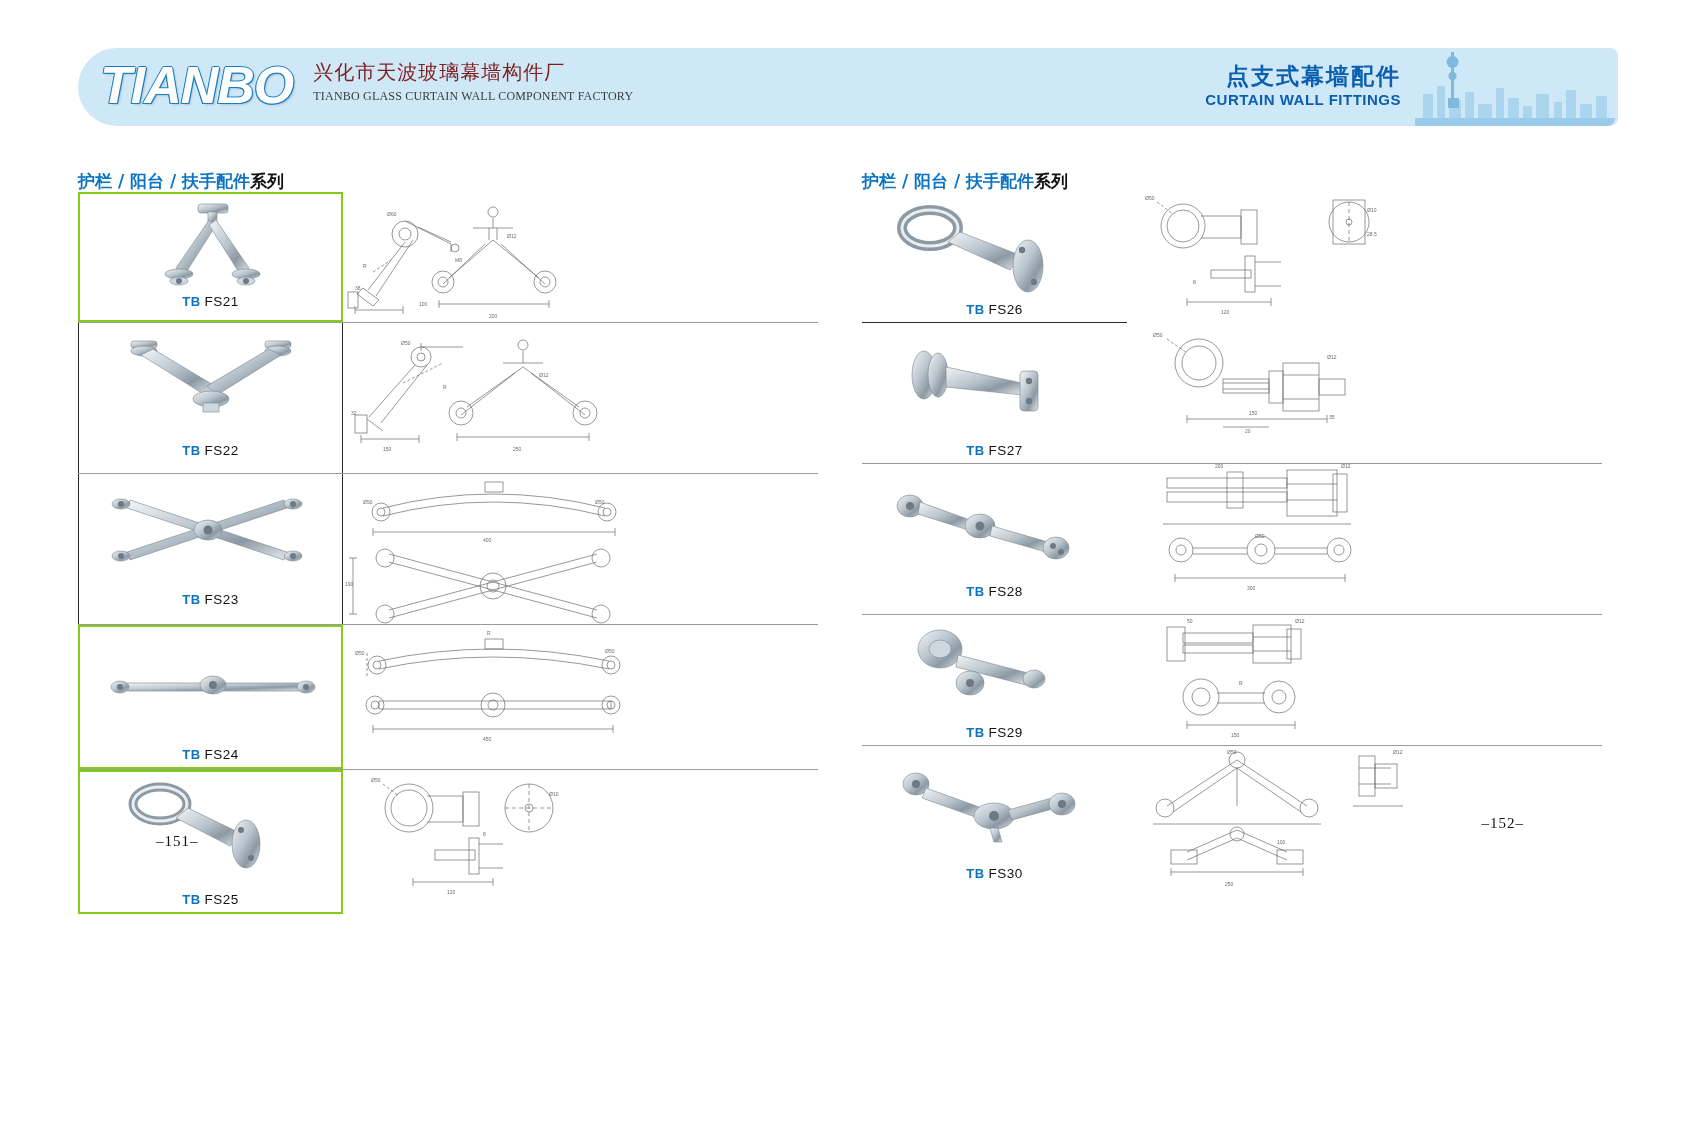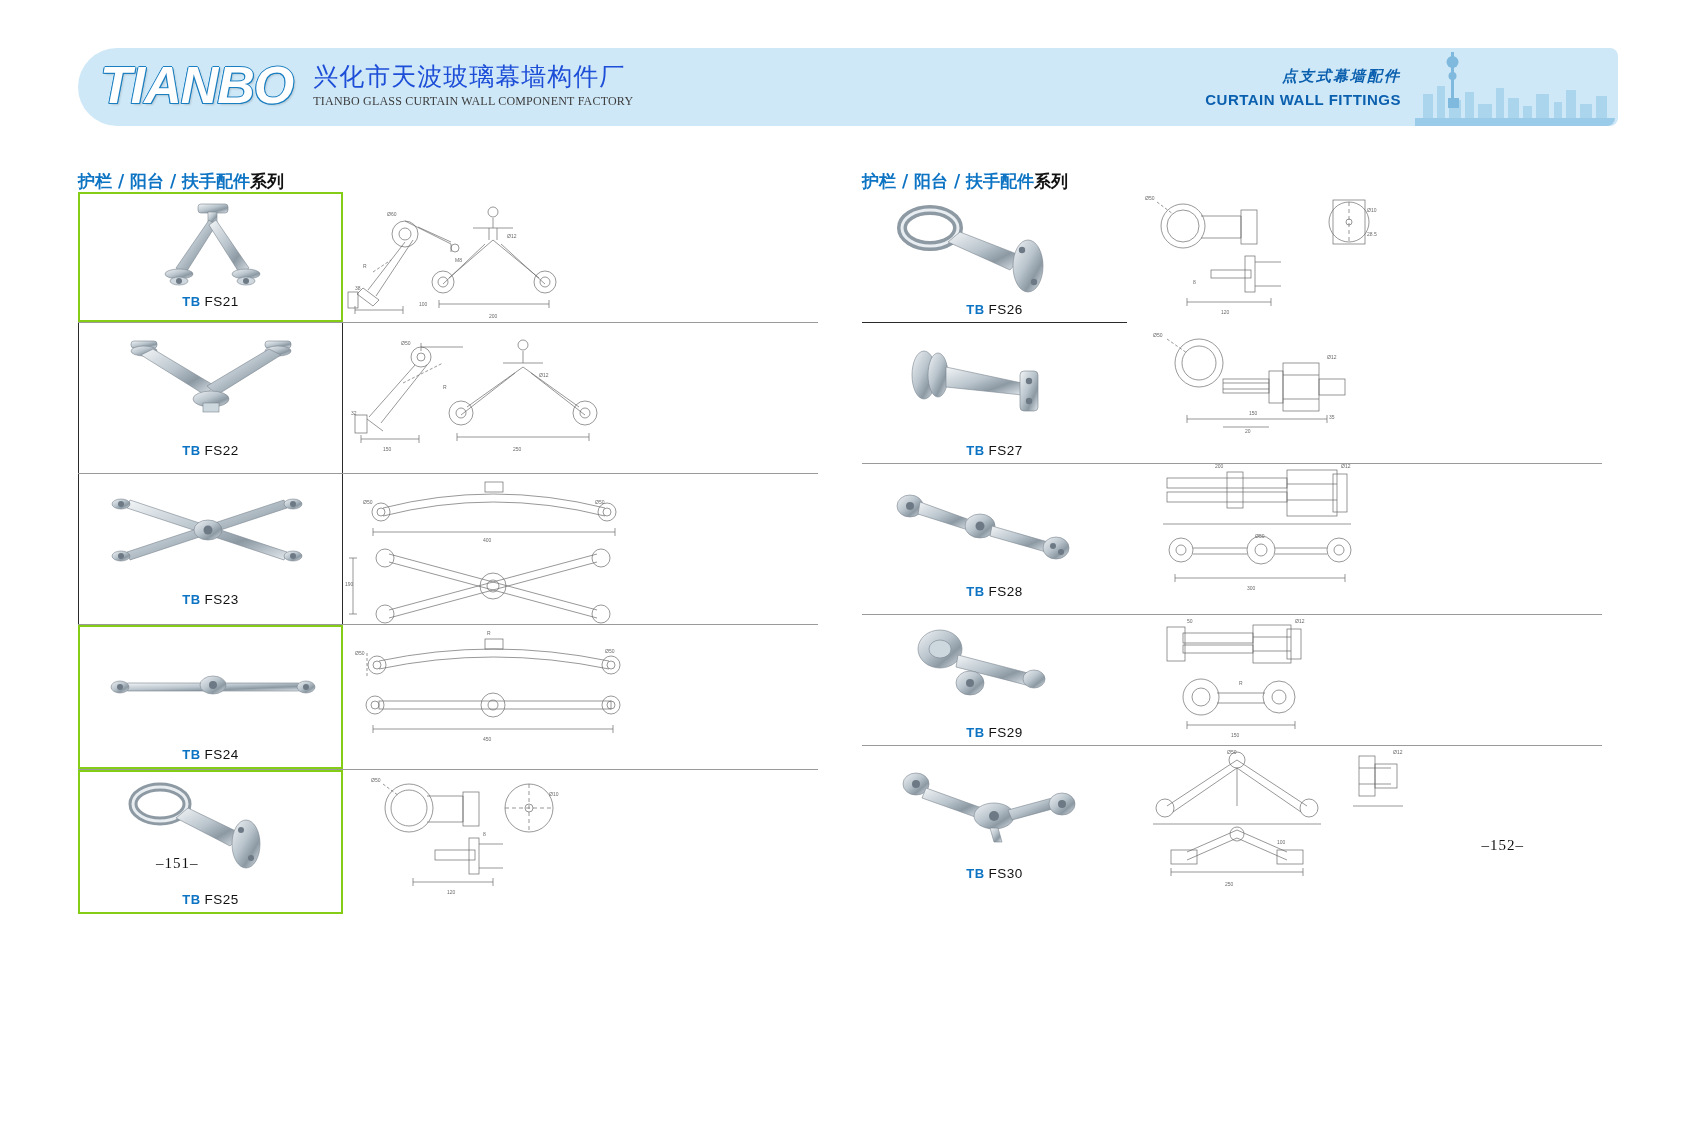--- a/index.html
+++ b/index.html
@@ -30,21 +30,20 @@
     width: 1540px;
     height: 78px;
     background: #cfe8f7;
     border-radius: 39px 8px 8px 39px;
   }
   .logo-wrap {
     position: absolute;
     left: 100px;
     top: 8px;
     display: flex;
-    align-items: flex-end;
   }
   .logo-text {
     font-family: "Liberation Sans", sans-serif;
     font-weight: bold;
     font-style: italic;
     font-size: 52px;
     letter-spacing: -1px;
     color: #ffffff;
     text-shadow:
        1px 0 0 #1a7fc1,
@@ -54,22 +53,22 @@
        1px 1px 0 #1a7fc1,
       -1px 1px 0 #1a7fc1,
        2px 2px 2px rgba(0,0,0,0.15);
     line-height: 58px;
   }
   .company-block {
     margin-left: 20px;
     padding-bottom: 4px;
   }
   .company-cn {
-    font-size: 25px;
-    color: #1d4ed8;
+    font-size: 20px;
+    color: #7f1d1d;
     letter-spacing: 1px;
     line-height: 32px;
     font-family: "DejaVu Sans", sans-serif;
   }
   .company-en {
     font-family: "Liberation Serif", serif;
     font-size: 12px;
     color: #3b3b3b;
     letter-spacing: 0.2px;
     line-height: 17px;
@@ -77,25 +76,24 @@
   }
   .header-right {
     position: absolute;
     right: 292px;
     top: 14px;
     text-align: right;
   }
   .hr-cn {
     font-family: "DejaVu Sans", sans-serif;
     font-weight: bold;
-    font-size: 15px;
+    font-size: 23px;
     color: #0a5fae;
     letter-spacing: 2px;
     line-height: 28px;
-    font-style: italic;
   }
   .hr-en {
     font-family: "Liberation Sans", sans-serif;
     font-weight: bold;
     font-size: 15px;
     color: #0a5fae;
     letter-spacing: 0.5px;
     line-height: 20px;
     margin-left: 24px;
   }
@@ -170,21 +168,21 @@
   }
   .rowsep {
     height: 1px;
     background: #9a9a9a;
     width: 100%;
   }
 
   
   .page-no {
     position: absolute;
-    bottom: 42px;
+    bottom: 64px;
     font-family: "Liberation Serif", serif;
     font-size: 15px;
     color: #111;
     letter-spacing: 1px;
   }
   .page-no.left { left: 78px; }
   .page-no.right { right: 78px; }
 
   svg { display: block; }
 </style>

